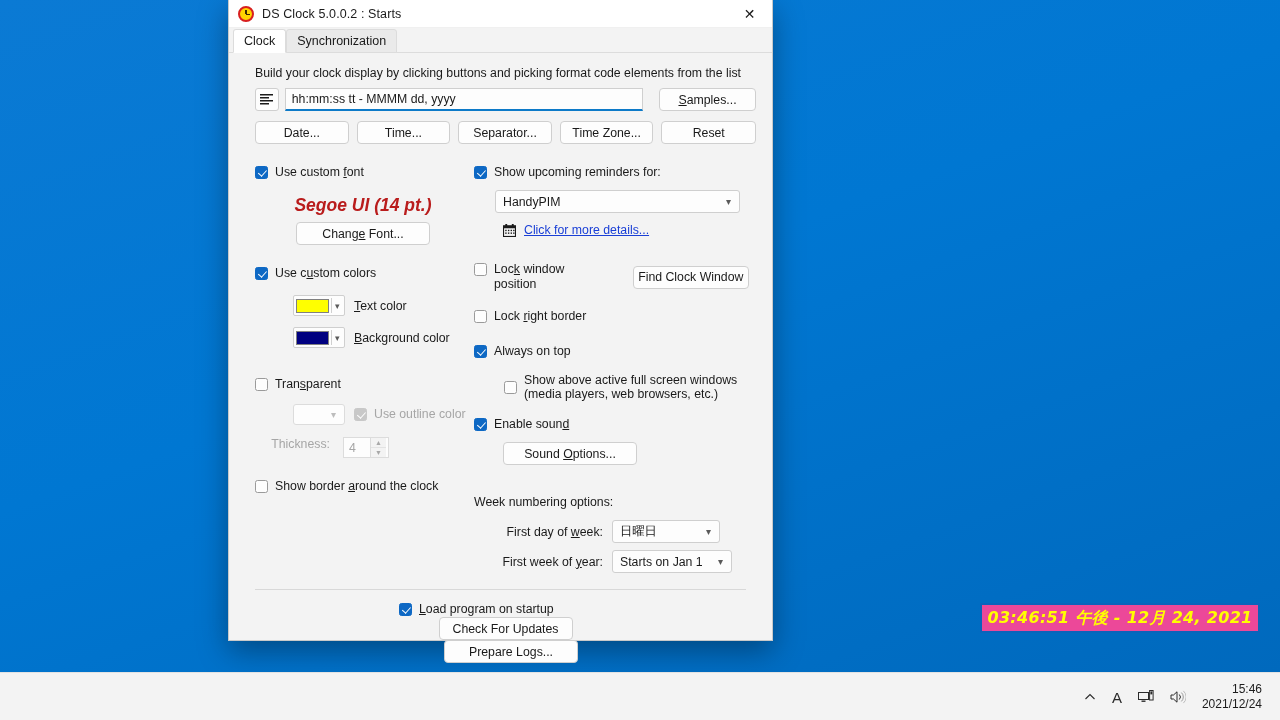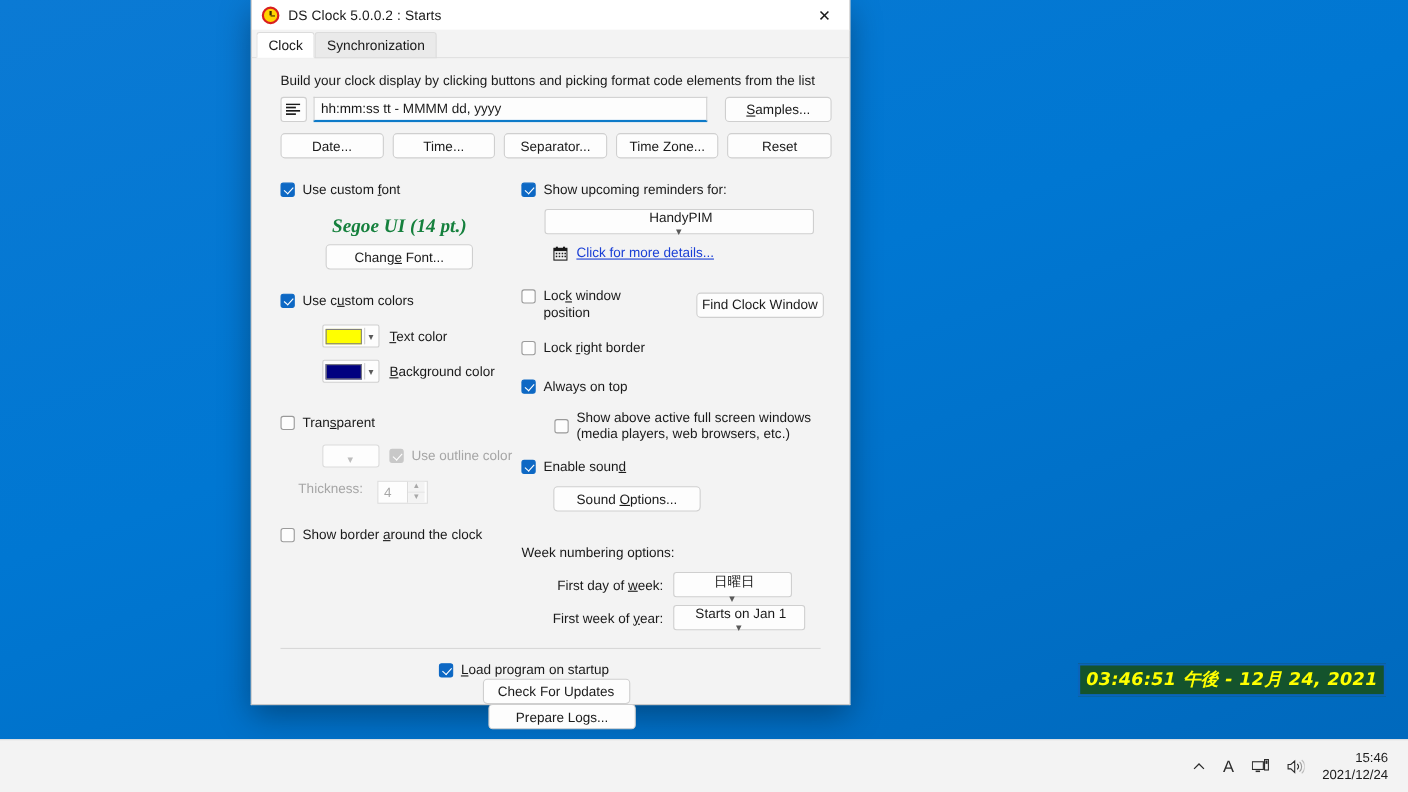--- a/index.html
+++ b/index.html
@@ -136,21 +136,20 @@
     width: 24px; height: 23px;
     background: #fdfdfd; border: 1px solid #cfcfcf; border-radius: 3px;
     display: flex; align-items: center; justify-content: center;
   }
 
   .combo {
     background: #fdfdfd; border: 1px solid #cfcfcf; border-radius: 3px;
     height: 23px; display: flex; align-items: center;
     padding: 0 4px 0 7px; font-size: 12.3px; color: #1a1a1a;
     justify-content: space-between;
-    flex-direction: column;
   }
   .combo .chev { color: #5a5a5a; font-size: 10px; padding-right: 4px; }
   .combo.disabled { color: #a6a6a6; }
   .combo.disabled .chev { color: #bdbdbd; }
 
   
   .cb-row { display: flex; align-items: flex-start; gap: 7px; }
   .cb {
     width: 13px; height: 13px; flex: none; margin-top: 1px;
     border-radius: 2.5px;
@@ -215,31 +214,31 @@
   }
   #clocktext {
     color: #ffff00;
     font-family: "DejaVu Sans", sans-serif;
     font-weight: bold; font-style: italic;
     font-size: 16px; letter-spacing: .3px; white-space: nowrap;
   }
 
   
   #fontpreview {
-    font-family: Liberation Serif, serif;
+    font-family: Liberation Sans, sans-serif;
     font-weight: bold; font-style: italic;
-    font-size: 17.5px; color: #15803d; text-align: center;
+    font-size: 17.5px; color: #b91c1c; text-align: center;
   }
 </style>
 </head>
 <body>
 
 <div id="desktop"></div>
 
-<div id="clockwidget" style="background: #14532d;">
+<div id="clockwidget" style="background: #ec4899;">
   <span id="clocktext" style="color: rgb(255, 255, 0);">03:46:51 午後 - 12月 24, 2021</span>
 </div>
 
 <div id="dialog">
 
   <div id="titlebar">
     <div id="app-icon"></div>
     <span id="title-text">DS Clock 5.0.0.2 : Starts</span>
     <div id="close-btn">✕</div>
   </div>

